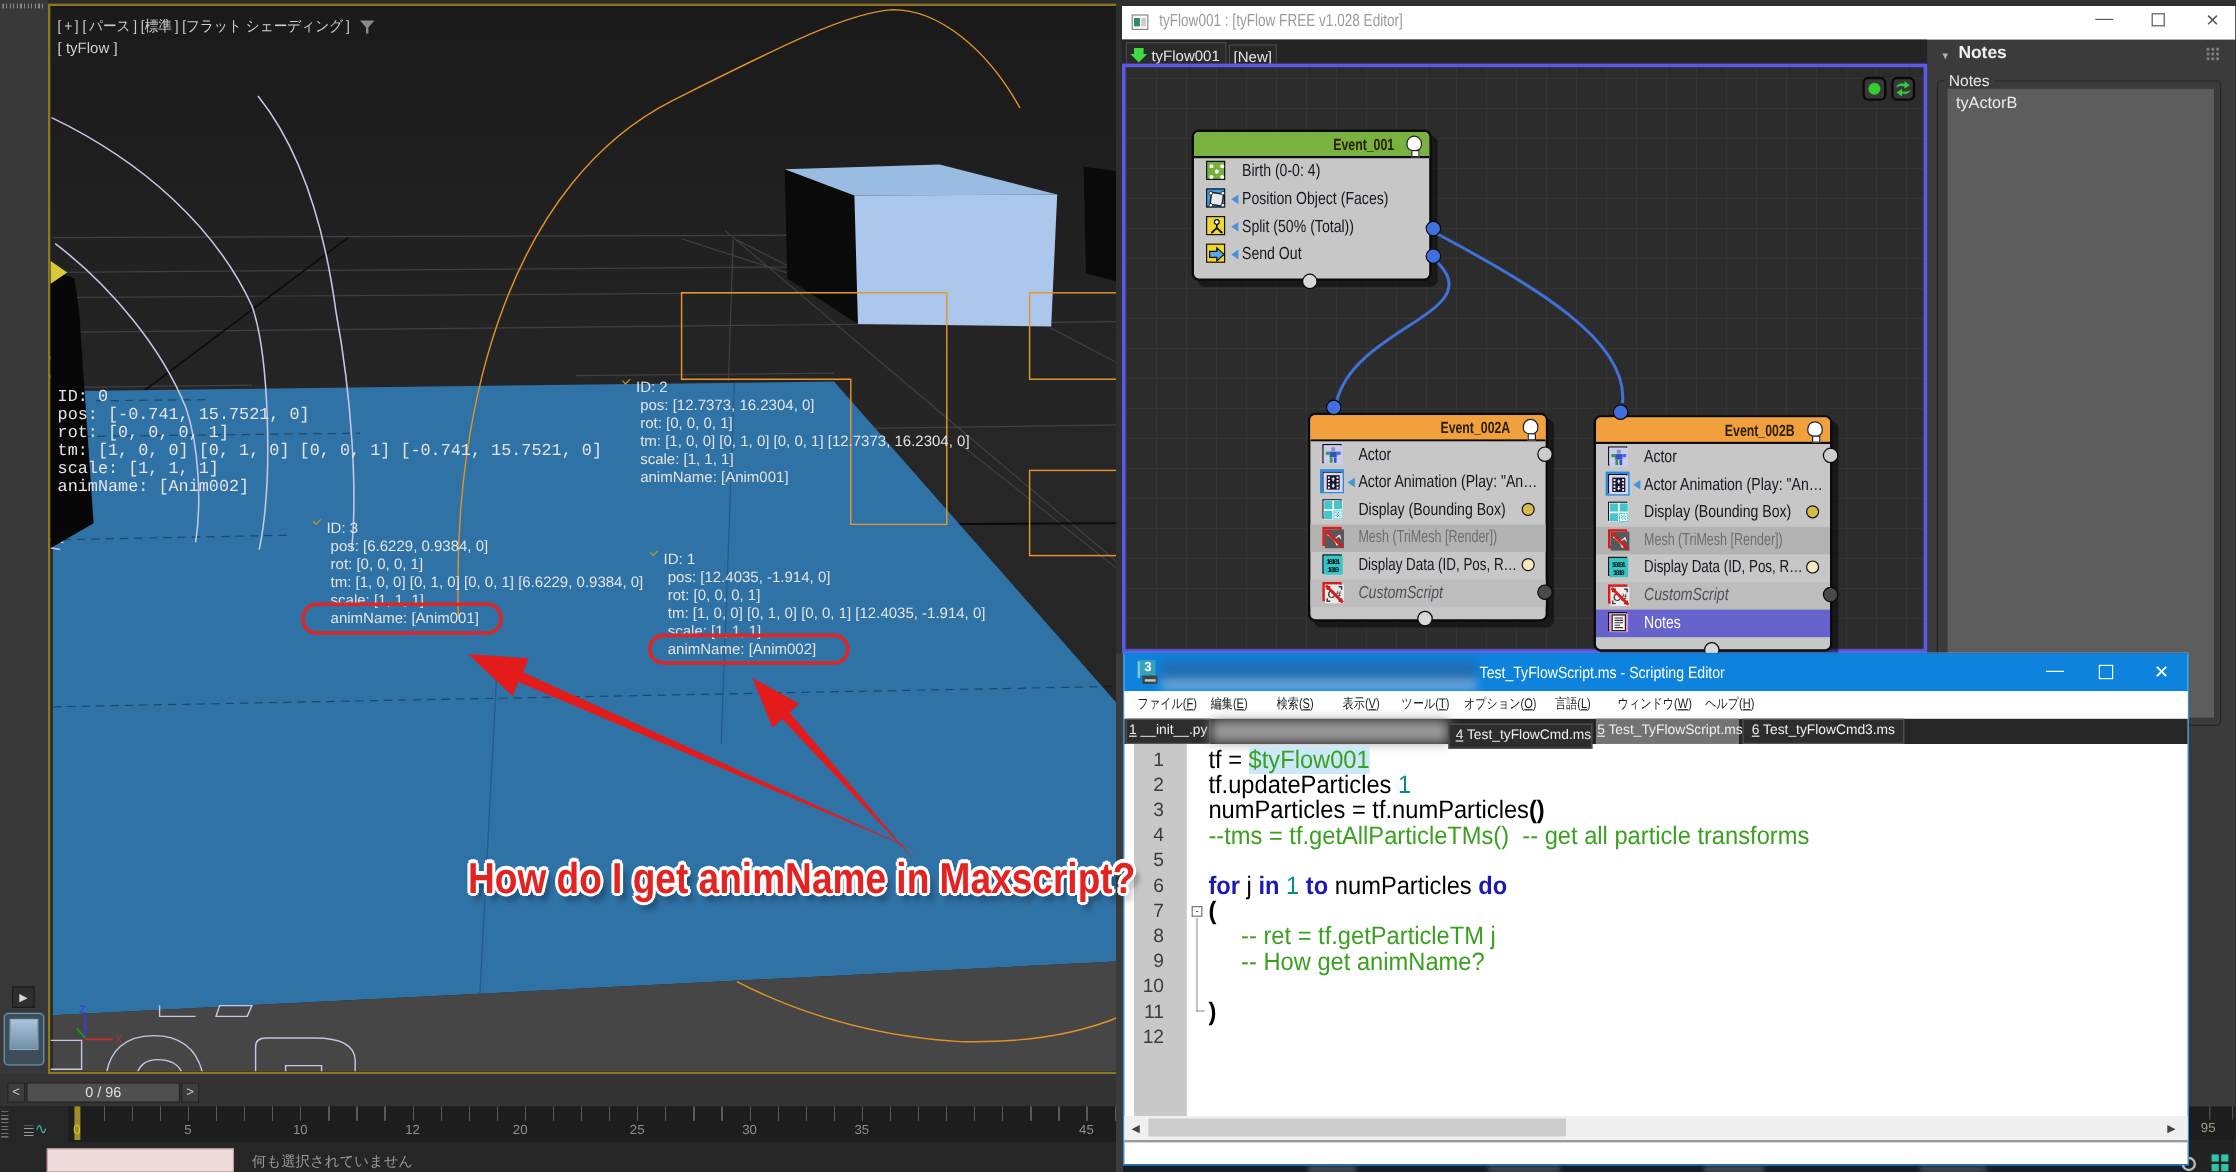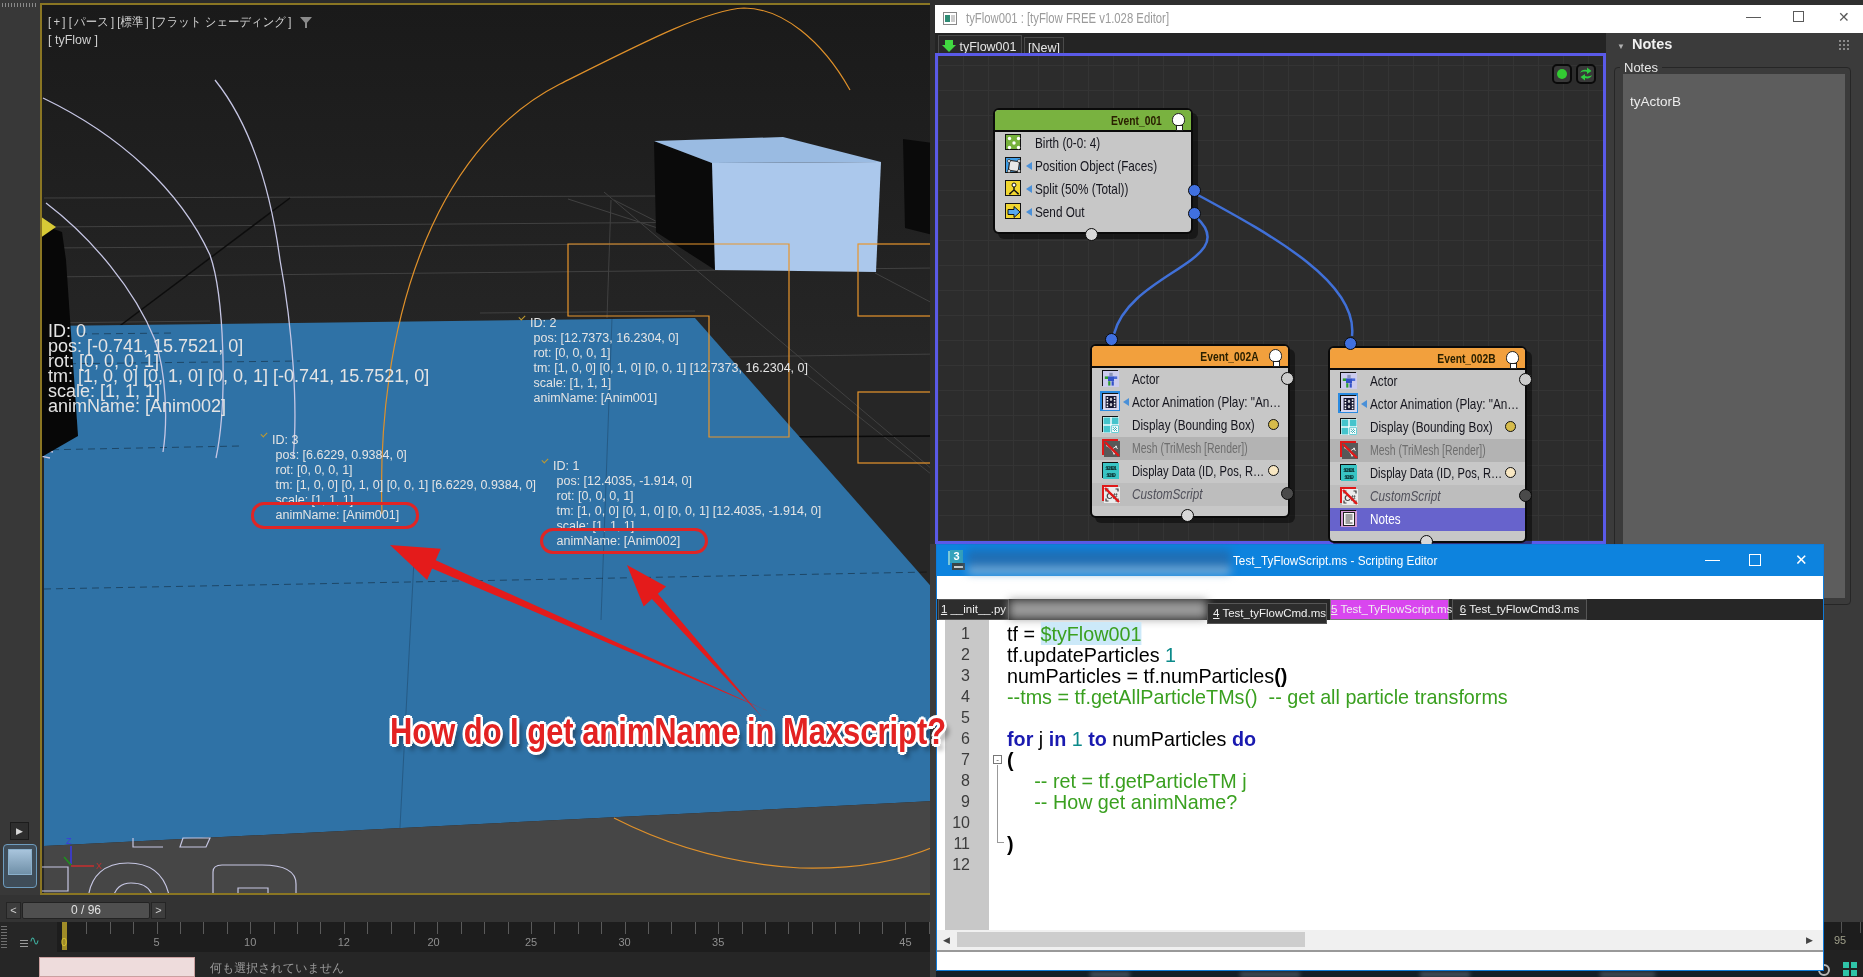--- a/index.html
+++ b/index.html
@@ -135,21 +135,21 @@
         </g>
       </g>
     </svg>
 
     <div class="abs" style="left:6px;top:9px;color:#cfcfcf;font-size:12.5px;transform:scaleX(0.91);transform-origin:0 0;white-space:nowrap;">[ + ] [ パース ] [標準 ] [フラット シェーディング ]</div>
     <div class="abs" style="left:258px;top:12px;width:0;height:0;border-left:6px solid transparent;border-right:6px solid transparent;border-top:7px solid #8a8a8a;"></div>
     <div class="abs" style="left:263px;top:18px;width:2px;height:5px;background:#8a8a8a;"></div>
     <div class="abs" style="left:6px;top:28px;color:#cfcfcf;font-size:12.5px;">[ tyFlow ]</div>
   </div>
 
-  <div class="abs" style="left:48px;top:324px;color:#e4e4e4;font-size:18px;line-height:15px;white-space:pre;">ID: 0
+  <div class="abs" style="left:48px;top:324px;color:#e4e4e4;font-size:14px;line-height:15px;white-space:pre;font-family:Liberation Mono, monospace;">ID: 0
 pos: [-0.741, 15.7521, 0]
 rot: [0, 0, 0, 1]
 tm: [1, 0, 0] [0, 1, 0] [0, 0, 1] [-0.741, 15.7521, 0]
 scale: [1, 1, 1]
 animName: [Anim002]</div>
 
   <div class="vmark" style="left:519px;top:315px;"></div>
   <div class="abs" style="left:530px;top:316px;color:#e4e4e4;font-size:12.5px;line-height:15px;white-space:pre;">ID: 2
  pos: [12.7373, 16.2304, 0]
  rot: [0, 0, 0, 1]
@@ -219,21 +219,21 @@
 
     <div id="nodearea" class="abs" style="left:5px;top:53px;width:671px;height:491px;border:3px solid #5a5ae8;background:#2c2c2c;
       background-image:repeating-linear-gradient(90deg,#343434 0 1px,transparent 1px 25px),repeating-linear-gradient(0deg,#343434 0 1px,transparent 1px 25px);"></div>
 
     <div class="abs" style="left:687px;top:42px;color:#b0b0b0;font-size:8px;">▼</div>
     <div class="abs" style="left:702px;top:36px;color:#f0f0f0;font-size:14.5px;font-weight:bold;">Notes</div>
     <div class="abs" style="left:908px;top:39px;width:12px;height:12px;background-image:radial-gradient(#8a8a8a 1px,transparent 1.3px);background-size:4px 4px;"></div>
     <div class="abs" style="left:684px;top:67px;width:237px;height:538px;border:1px solid #262626;border-radius:4px;"></div>
     <div class="abs" style="left:690px;top:60px;background:#3b3b3b;padding:0 4px;color:#e8e8e8;font-size:13px;">Notes</div>
     <div class="abs" style="left:693px;top:74px;width:222px;height:524px;background:#5d5d5d;"></div>
-    <div class="abs" style="left:700px;top:94px;color:#ececec;font-size:13.5px;">tyActorB</div>
+    <div class="abs" style="left:700px;top:78px;color:#ececec;font-size:13.5px;">tyActorB</div>
   </div>
 
   <div class="abs" style="left:930px;top:0px;width:5px;height:544px;background:#2e2e2e;"></div>
 
   <svg class="abs" style="left:944px;top:57px;" width="662" height="487" viewBox="944 57 662 487">
     <path d="M1196,194 C1278,238 1358,284 1352,336" stroke="#4070d8" stroke-width="2.5" fill="none"></path>
     <path d="M1196,217 C1244,260 1130,272 1114,334" stroke="#4070d8" stroke-width="2.5" fill="none"></path>
   </svg>
 
   <div class="abs node" style="left:993px;top:108px;width:200px;height:126px;">
@@ -511,26 +511,37 @@
     <div class="abs" style="left:13px;top:5px;width:13px;height:13px;background:#35a2bc;color:#fff;font-size:11px;font-weight:bold;text-align:center;line-height:13px;">3</div>
     <div class="abs" style="left:11px;top:6px;width:2px;height:14px;background:#7cc8d8;"></div>
     <div class="abs" style="left:15px;top:18px;width:13px;height:7px;background:#3a4448;"></div>
     <div class="abs" style="left:17px;top:21px;width:9px;height:2px;background:#c8cccc;"></div>
     <div class="abs" style="left:30px;top:5px;width:264px;height:24px;background:linear-gradient(#1f6eb4 55%,#a8cce8);border-radius:4px;filter:blur(4px);"></div>
     <div class="abs" style="left:296px;top:8px;color:#ffffff;font-size:13.5px;transform:scaleX(0.87);transform-origin:0 0;white-space:nowrap;">Test_TyFlowScript.ms - Scripting Editor</div>
     <div class="abs" style="left:768px;top:5px;color:#ffffff;font-size:15px;">—</div>
     <div class="abs" style="left:812px;top:9px;width:12px;height:12px;border:1px solid #ffffff;"></div>
     <div class="abs" style="left:858px;top:6px;color:#ffffff;font-size:15px;">✕</div>
 
+    <div class="abs" style="left:0;top:31px;width:886px;height:23px;background:#ffffff;color:#1a1a1a;font-size:11.5px;line-height:23px;">
+      <span style="position:absolute;left:11px;transform:scaleX(0.8);transform-origin:0 50%;">ファイル(<u>F</u>)</span>
+      <span style="position:absolute;left:72px;transform:scaleX(0.8);transform-origin:0 50%;">編集(<u>E</u>)</span>
+      <span style="position:absolute;left:127px;transform:scaleX(0.8);transform-origin:0 50%;">検索(<u>S</u>)</span>
+      <span style="position:absolute;left:182px;transform:scaleX(0.8);transform-origin:0 50%;">表示(<u>V</u>)</span>
+      <span style="position:absolute;left:231px;transform:scaleX(0.8);transform-origin:0 50%;">ツール(<u>T</u>)</span>
+      <span style="position:absolute;left:283px;transform:scaleX(0.8);transform-origin:0 50%;">オプション(<u>O</u>)</span>
+      <span style="position:absolute;left:359px;transform:scaleX(0.8);transform-origin:0 50%;">言語(<u>L</u>)</span>
+      <span style="position:absolute;left:411px;transform:scaleX(0.8);transform-origin:0 50%;">ウィンドウ(<u>W</u>)</span>
+      <span style="position:absolute;left:484px;transform:scaleX(0.8);transform-origin:0 50%;">ヘルプ(<u>H</u>)</span>
+    </div>
 
     <div class="abs" style="left:0;top:54px;width:886px;height:21px;background:#262626;">
       <div class="abs" style="left:1px;top:0;width:71px;height:21px;background:#2d2d2d;border:1px solid #565656;color:#f0f0f0;font-size:11.5px;line-height:19px;text-align:center;white-space:nowrap;"><u>1</u> __init__.py</div>
       <div class="abs" style="left:72px;top:1px;width:198px;height:19px;background:#9a9a9a;filter:blur(5px);"></div>
       <div class="abs" style="left:270px;top:4px;width:120px;height:21px;background:#2d2d2d;border:1px solid #565656;color:#f0f0f0;font-size:11.5px;line-height:19px;text-align:right;white-space:nowrap;"><u>4</u> Test_tyFlowCmd.ms</div>
-      <div class="abs" style="left:393px;top:0;width:119px;height:21px;background:#d946ef;border:1px solid #7a7a7a;color:#f0f0f0;font-size:11.5px;line-height:19px;text-align:center;white-space:nowrap;"><u>5</u> Test_TyFlowScript.ms</div>
+      <div class="abs" style="left:393px;top:0;width:119px;height:21px;background:#737373;border:1px solid #7a7a7a;color:#f0f0f0;font-size:11.5px;line-height:19px;text-align:center;white-space:nowrap;"><u>5</u> Test_TyFlowScript.ms</div>
       <div class="abs" style="left:515px;top:0;width:135px;height:21px;background:#2d2d2d;border:1px solid #565656;color:#f0f0f0;font-size:11.5px;line-height:19px;text-align:center;white-space:nowrap;"><u>6</u> Test_tyFlowCmd3.ms</div>
     </div>
 
     <div class="abs" style="left:8px;top:75px;width:44px;height:310px;background:#c8c8c8;"></div>
     <div id="gutter" class="abs" style="left:8px;top:78px;width:25px;color:#3c3c3c;font-size:16px;line-height:21px;text-align:right;">1<br>2<br>3<br>4<br>5<br>6<br>7<br>8<br>9<br>10<br>11<br>12</div>
     <div id="code" class="abs" style="left:70px;top:78px;color:#000;font-size:21px;line-height:21px;white-space:pre;transform:scaleX(0.94);transform-origin:0 0;font-family:'Liberation Sans',sans-serif;">tf = <span style="background:#cce9f9;color:#3aa020;">$tyFlow001</span>
 tf.updateParticles <span style="color:#0c8a8a;">1</span>
 numParticles = tf.numParticles<b>()</b>
 <span style="color:#3aa020;">--tms = tf.getAllParticleTMs()  -- get all particle transforms</span>
 

